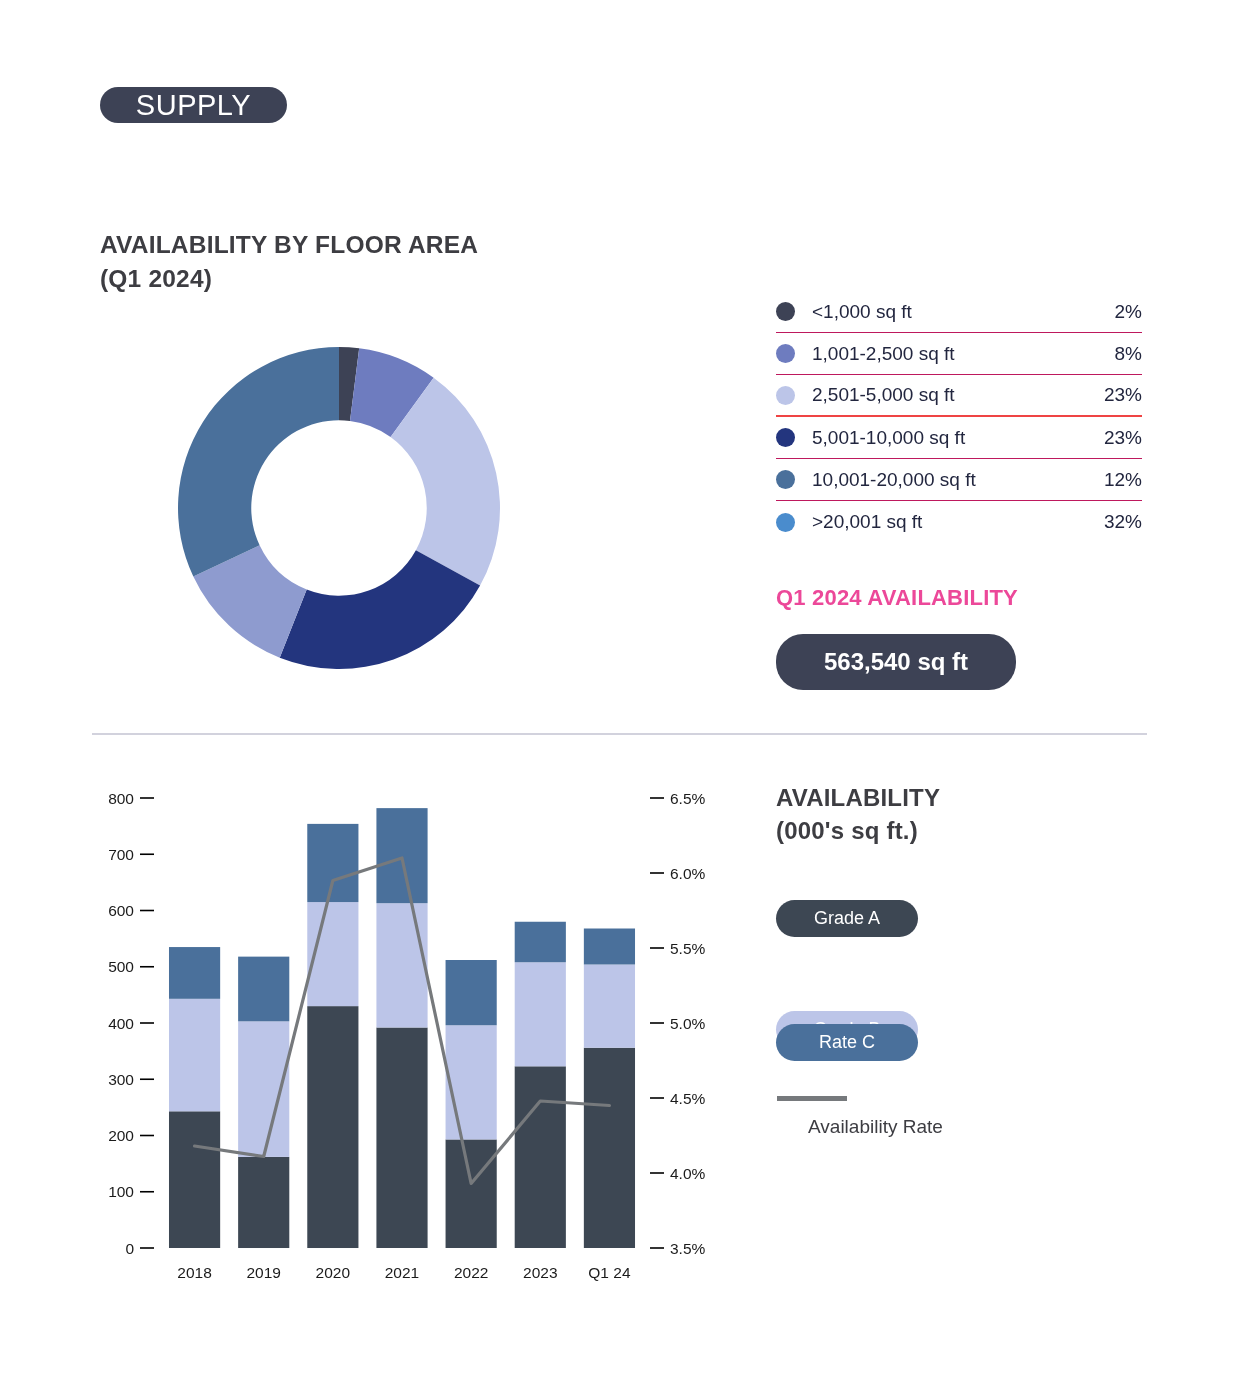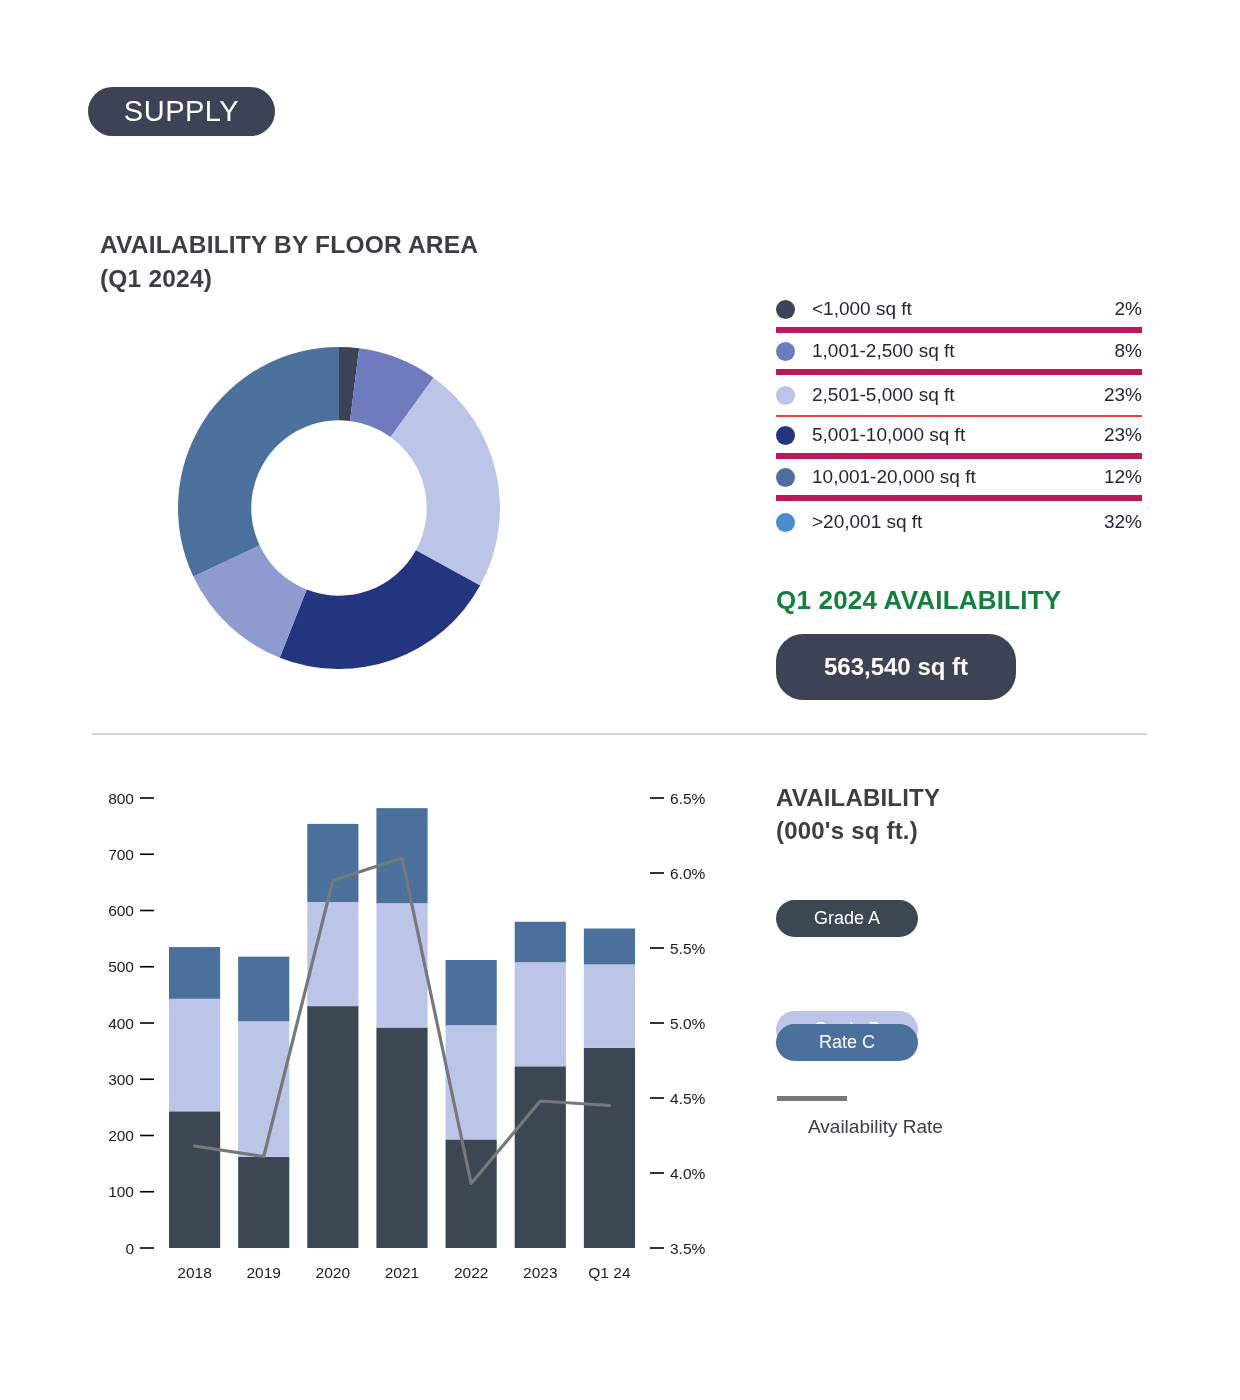--- a/index.html
+++ b/index.html
@@ -12,24 +12,24 @@
     height: 1400px;
     position: relative;
     font-family: "Liberation Sans", sans-serif;
     color: #3d3d42;
     overflow: hidden;
   }
 
   
   .supply-pill {
     position: absolute;
-    left: 88px;
+    left: 100px;
     top: 87px;
     width: 187px;
-    height: 49px;
+    height: 36px;
     border-radius: 27px;
     background: #3d4255;
     color: #ffffff;
     display: flex;
     align-items: center;
     justify-content: center;
     font-size: 29px;
     letter-spacing: 0.5px;
     font-weight: 400;
   }
@@ -62,21 +62,21 @@
   .legend {
     position: absolute;
     left: 776px;
     top: 291px;
     width: 366px;
   }
   .legend-row {
     display: flex;
     align-items: center;
     height: 42px;
-    border-bottom: 6px solid #be185d;
+    border-bottom: 1px solid #be185d;
     box-sizing: border-box;
   }
   .legend-row:last-child { border-bottom: none; }
   .legend-row.thick { border-bottom: 2px solid #ef4444; }
   .legend-dot {
     width: 19px;
     height: 19px;
     border-radius: 50%;
     flex: 0 0 auto;
     margin-right: 17px;
@@ -91,31 +91,31 @@
     font-size: 19px;
     color: #22263f;
     text-align: right;
   }
 
   
   .avail-head {
     position: absolute;
     left: 776px;
     top: 585px;
-    font-size: 26px;
+    font-size: 22px;
     font-weight: bold;
     letter-spacing: 0.2px;
-    color: #15803d;
+    color: #ec4899;
   }
   .avail-pill {
     position: absolute;
     left: 776px;
     top: 634px;
     width: 240px;
-    height: 66px;
+    height: 56px;
     border-radius: 27px;
     background: #3d4255;
     color: #ffffff;
     display: flex;
     align-items: center;
     justify-content: center;
     font-size: 24px;
     font-weight: bold;
   }
 

